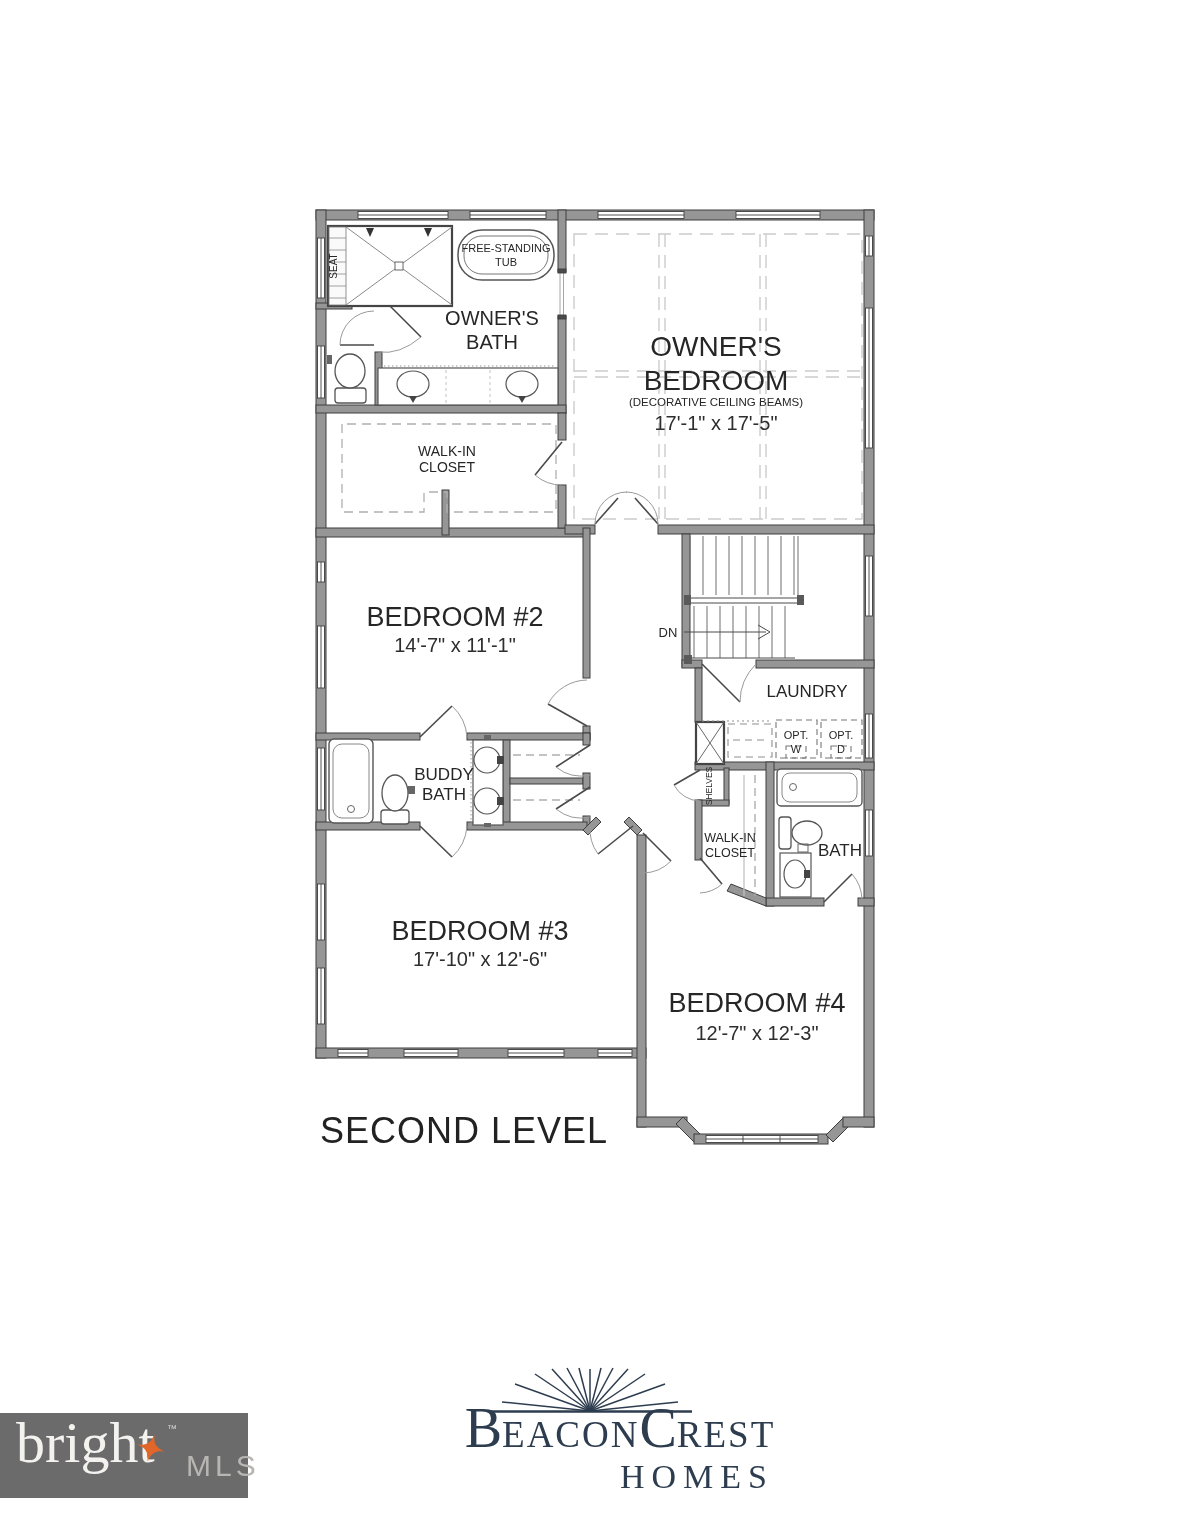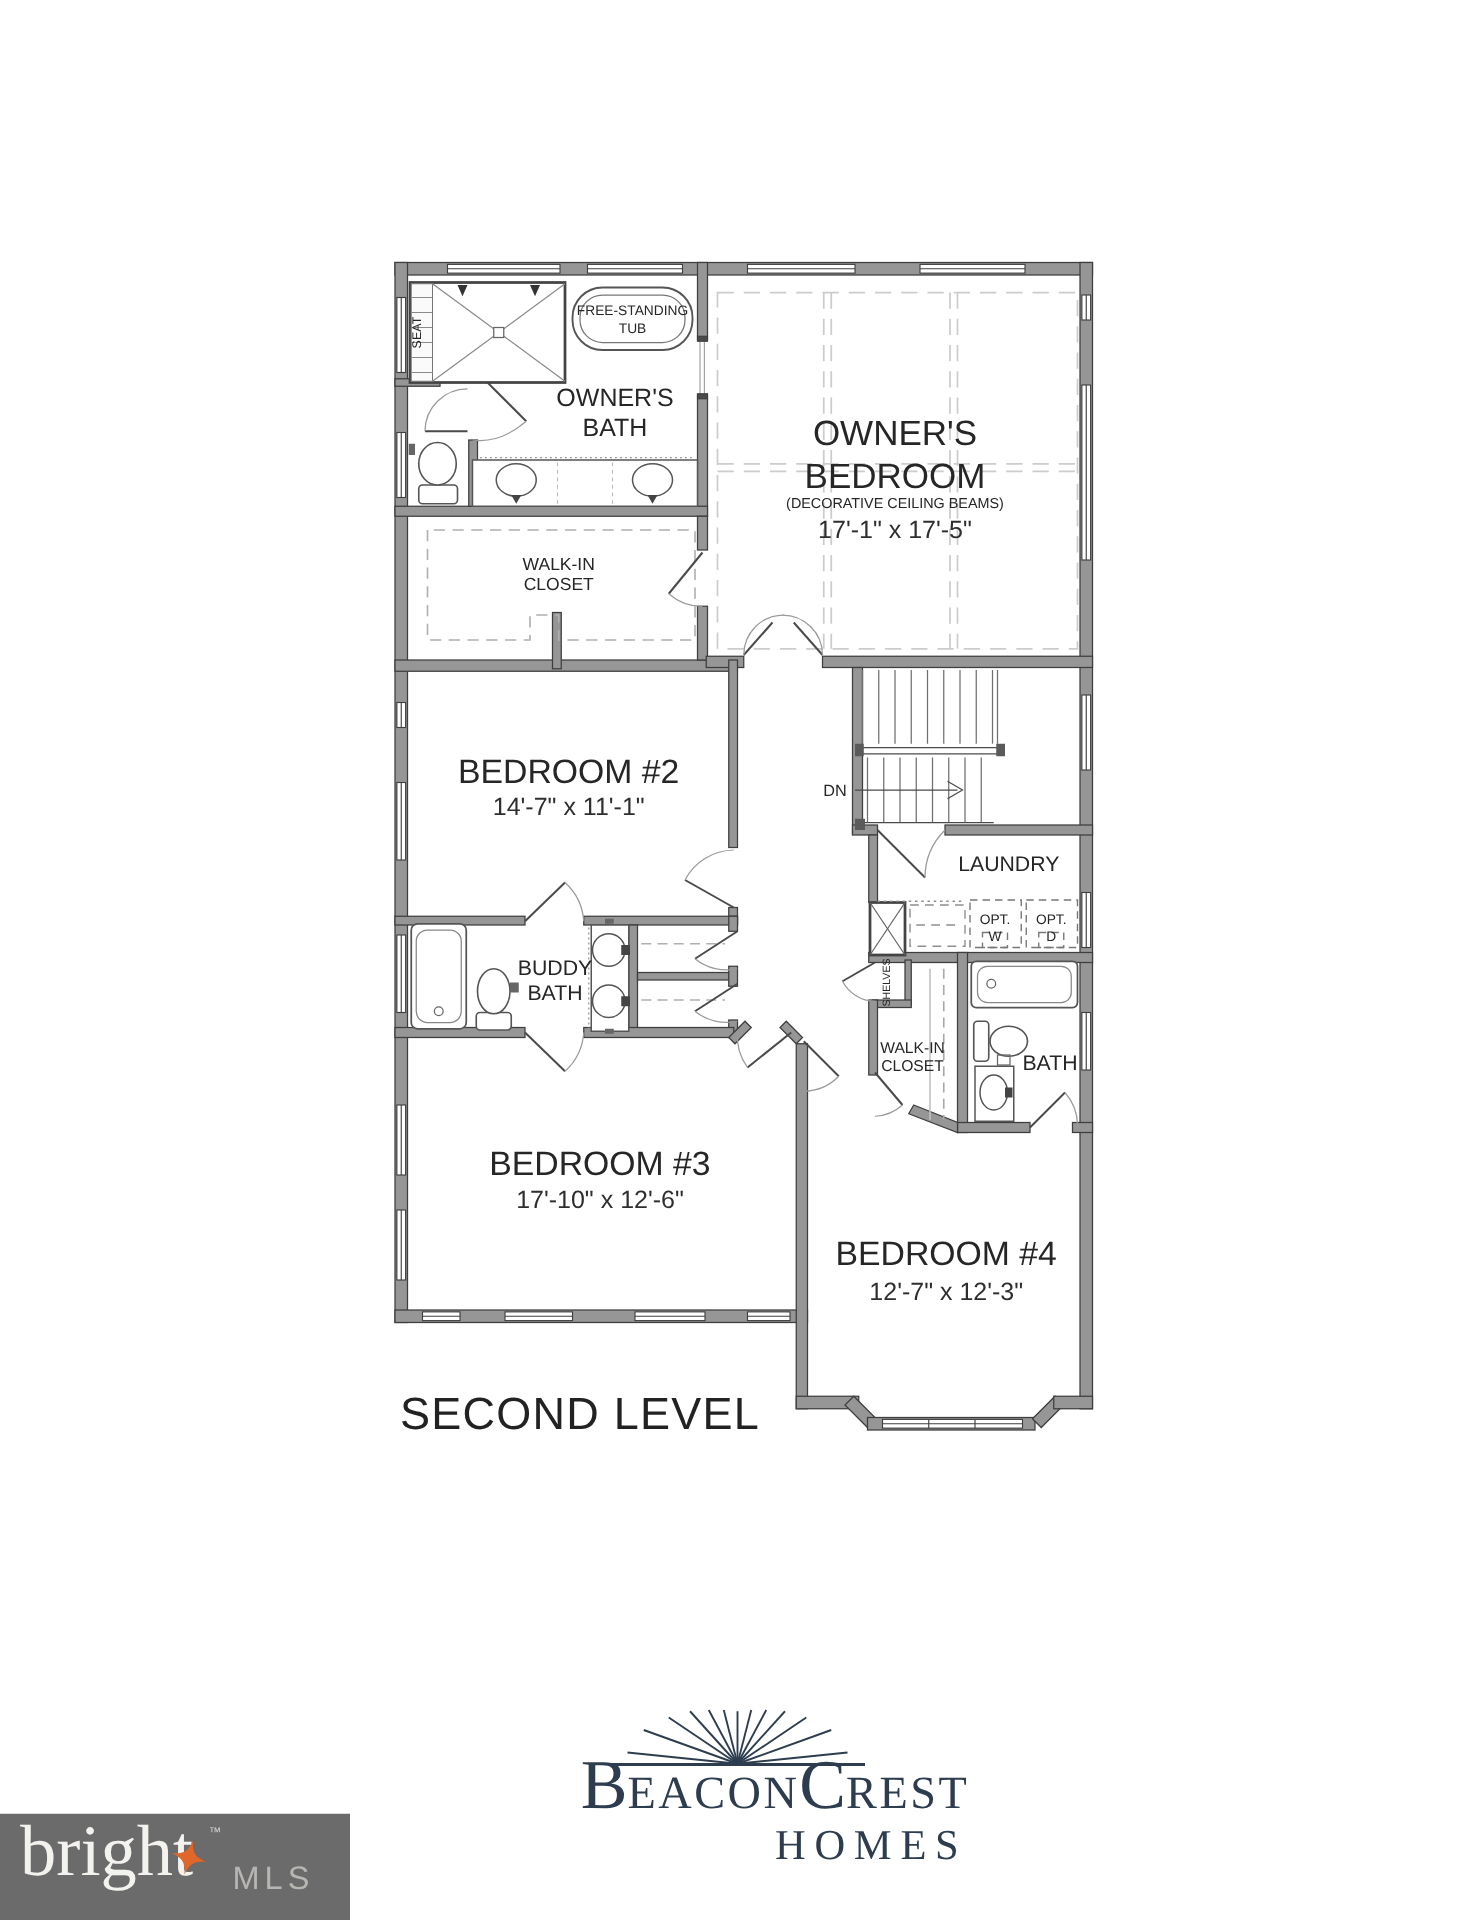--- a/index.html
+++ b/index.html
@@ -11,25 +11,25 @@
   
   .logo{position:absolute;left:452px;top:1366px;width:336px;height:132px;color:#2d3d4f;}
   .logo .rays{position:absolute;left:18px;top:0;}
   .logo .wordline{position:absolute;left:0;top:34px;width:100%;text-align:center;
       font-family:"Liberation Serif",serif;white-space:nowrap;color:#2d3d4f;}
   .logo .bigcap{font-size:56px;line-height:1;}
   .logo .smallcap{font-size:37px;letter-spacing:2px;}
   .logo .homes{position:absolute;right:14px;top:92px;font-family:"Liberation Serif",serif;
       font-size:34px;letter-spacing:7px;color:#2d3d4f;}
   
-  .bright-box{position:absolute;left:0;top:1451px;width:280px;height:85px;background:#6b6b6b;}
+  .bright-box{position:absolute;left:0;top:1413px;width:248px;height:85px;background:#6b6b6b;}
   .bright-word{position:absolute;left:16px;top:-4px;font-family:"Liberation Serif",serif;
       font-size:58px;color:#f3f2ef;}
   .bright-tm{position:absolute;left:167px;top:10px;font-size:10px;color:#d8d7d4;}
-  .bright-mls{position:absolute;left:186px;top:36px;font-size:26px;color:#b8b6b3;
+  .bright-mls{position:absolute;left:186px;top:36px;font-size:30px;color:#b8b6b3;
       letter-spacing:4px;font-family:"Liberation Sans",sans-serif;}
   .bright-star{position:absolute;left:134px;top:18px;}
   text{font-family:"Liberation Sans",sans-serif;fill:#262626;}
   .rn{font-size:27px;}           
   .rd{font-size:20px;fill:#2e2e2e;} 
   .md{font-size:20px;}           
   .sm{font-size:14px;}           
   .sm2{font-size:12.5px;}
   .bb{font-size:17px;}           
   .tb{font-size:11px;}           

